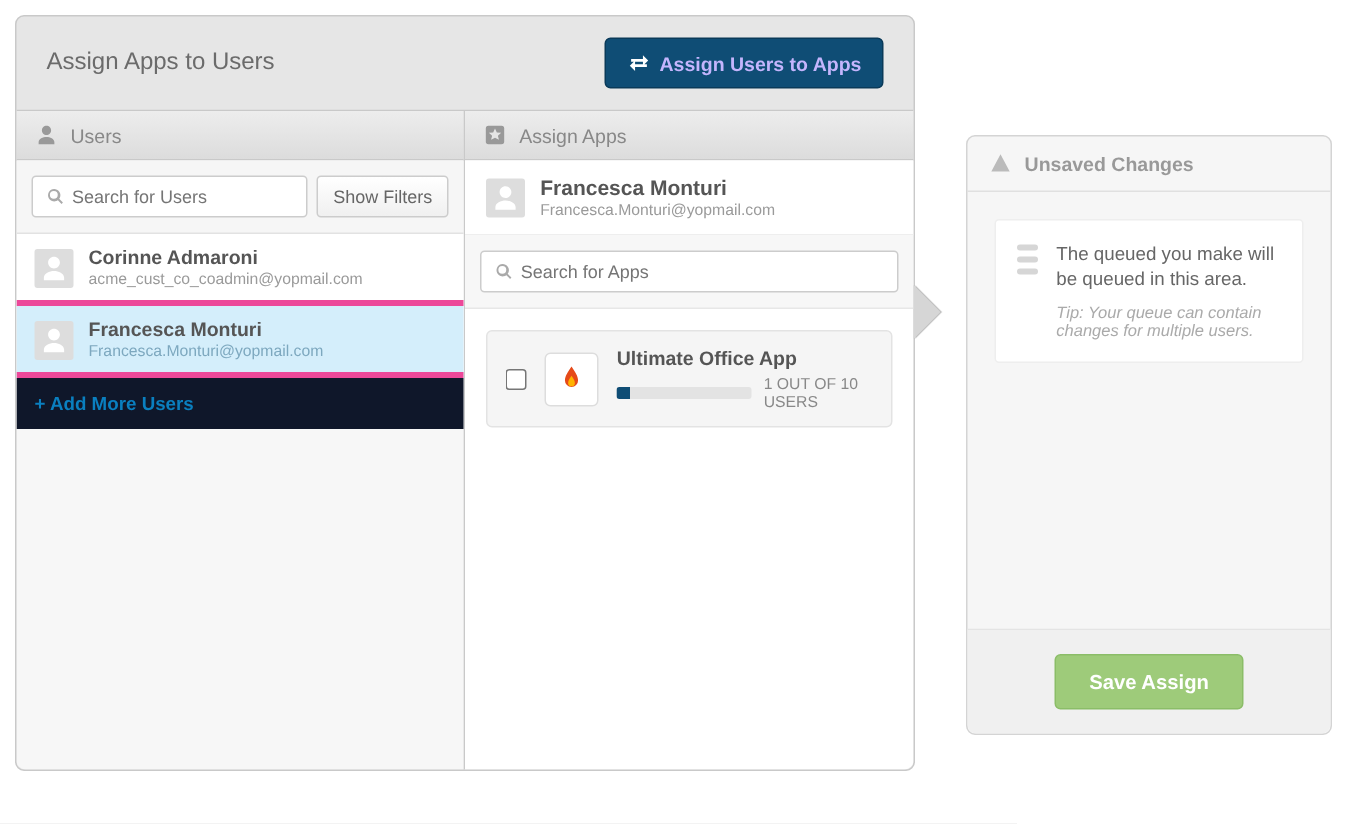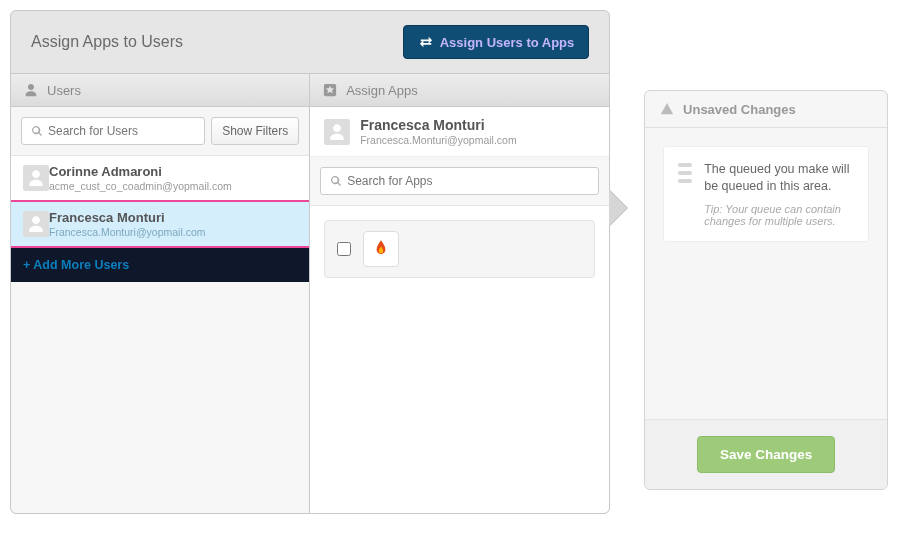--- a/index.html
+++ b/index.html
@@ -85,22 +85,22 @@
     border:1px solid #ccc; border-radius:3px; font-size:12px;
     color:#555; background:#fff;
   }
   .btn-small {
     background: linear-gradient(#fff,#f0f0f0);
     border:1px solid #ccc; border-radius:3px;
     padding:5px 10px; font-size:12px; color:#666; cursor:pointer;
   }
   .user-list { background:#fff; }
   .user-item {
-    display:flex; align-items:center; 
-    padding:8px 12px; border-bottom:2px solid #ec4899; cursor:pointer;
+    display:flex; align-items:flex-end; gap:10px;
+    padding:8px 12px; border-bottom:4px solid #ec4899; cursor:pointer;
   }
   .user-item.selected { background:#d4eefb; }
   .avatar {
     width:26px; height:26px; background:#ddd; border-radius:2px;
     display:flex; align-items:center; justify-content:center; color:#fff;
   }
   .user-text { display:flex; flex-direction:column; line-height:1.2; }
   .user-name { font-weight:600; color:#555; font-size:13px; }
   .user-email { font-size:10.5px; color:#9a9a9a; }
   .user-item.selected .user-email { color:#7da8bf;}
@@ -265,20 +265,29 @@
             </div>
           </div>
           <div class="app-card">
             <input type="checkbox" class="app-chk" style="">
             <div class="app-icon">
               <svg viewBox="0 0 16 16" width="20" height="20">
                   <path fill="#e64a19" d="M8 1c2 3 3.5 5 3.5 7.5A3.5 3.5 0 0 1 8 12a3.5 3.5 0 0 1-3.5-3.5C4.5 6 6 4 8 1z"></path>
                   <path fill="#ffb300" d="M8 6c1 1.5 1.8 2.6 1.8 3.8A1.8 1.8 0 0 1 8 11.6a1.8 1.8 0 0 1-1.8-1.8C6.2 8.6 7 7.5 8 6z"></path>
                 </svg>
             </div>
+            <div class="app-info">
+              <div class="app-title">Ultimate Office App</div>
+              <div class="meter-row">
+                <div class="meter">
+                    <div class="meter-fill"></div>
+                  </div>
+                <span class="meter-label">1 OUT OF 10 USERS</span>
+              </div>
+            </div>
           </div>
         </div>
       </div>
     </div>
   </div>
 
   <div class="gap">
       <div class="arrow-notch"></div>
     </div>
 
@@ -296,16 +305,16 @@
           <span></span>
           <span></span>
           <span></span>
         </div>
       <div>
         <div class="queue-text">The queued you make will be queued in this area.</div>
         <div class="queue-tip">Tip: Your queue can contain changes for multiple users.</div>
       </div>
     </div>
     <div class="side-footer">
-      <button class="btn-save">Save Changes</button>
+      <button class="btn-save">Save Assign</button>
     </div>
   </div>
 </div>
 
 </body></html>

